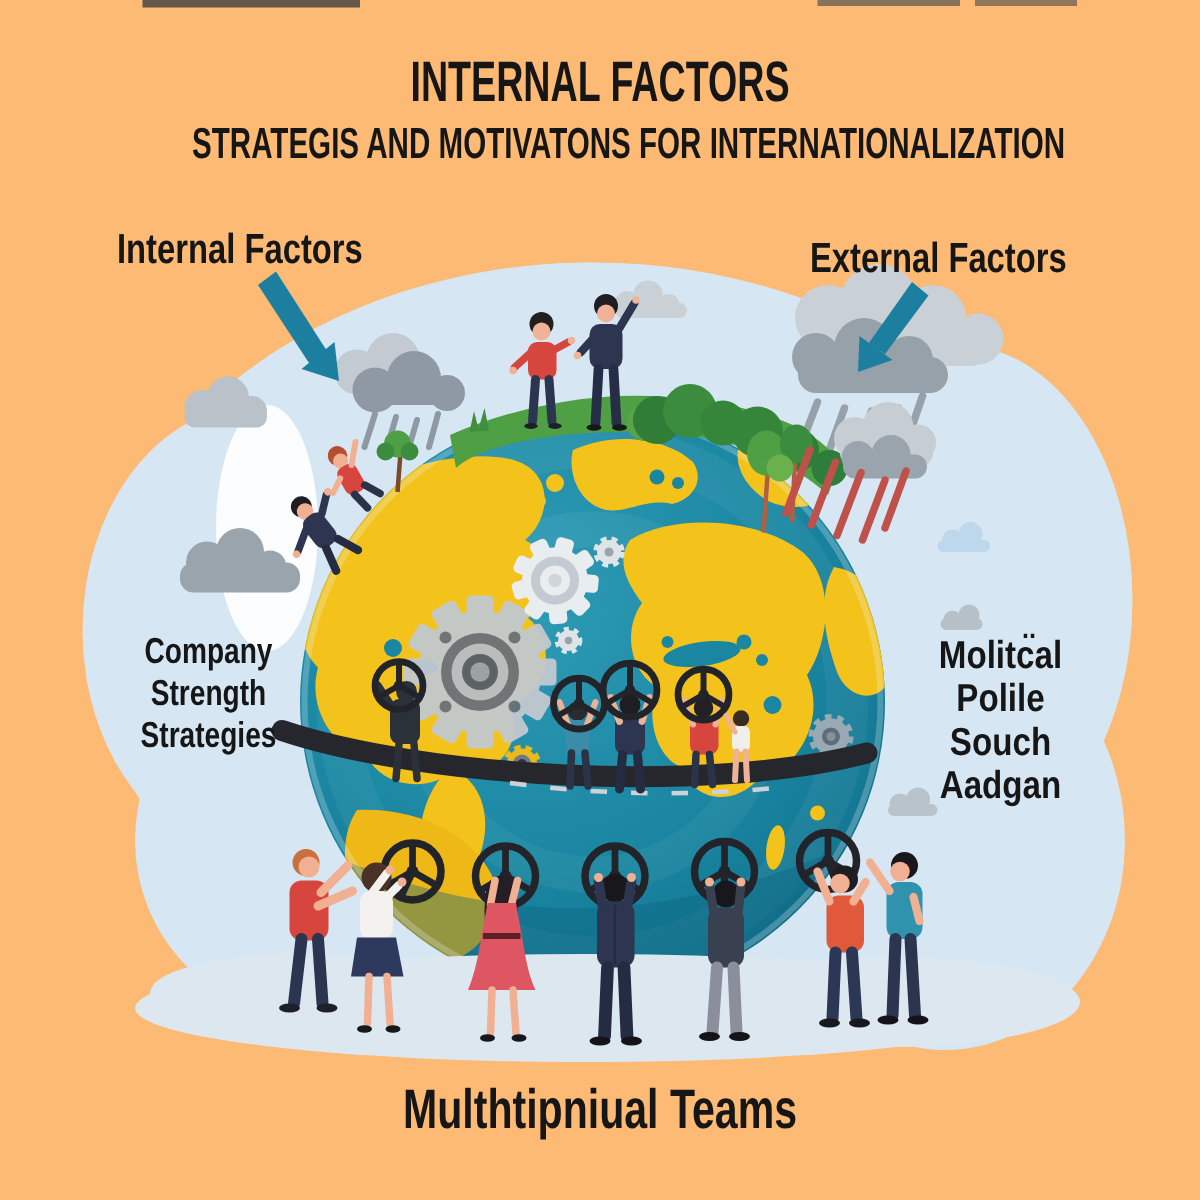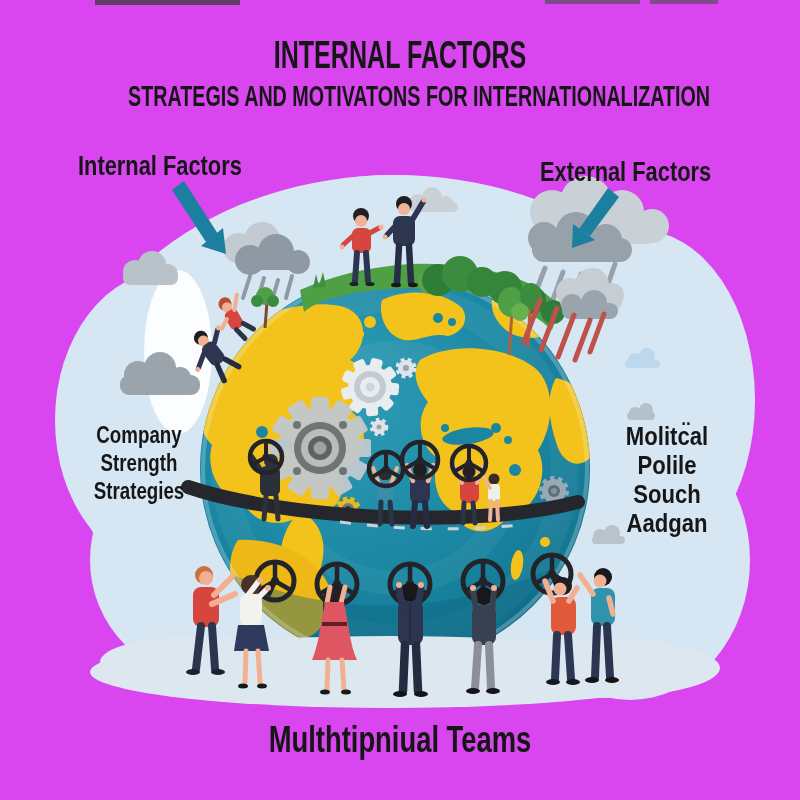--- a/index.html
+++ b/index.html
@@ -1,16 +1,16 @@
 <!DOCTYPE html>
 <html><head>
 <meta charset="utf-8">
 <style>
   html,body{margin:0;padding:0;background:#ffffff;}
-  .stage{position:relative;width:800px;height:800px;background:#d946ef;overflow:hidden;
+  .stage{position:relative;width:800px;height:800px;background:#fdba74;overflow:hidden;
          font-family:"Liberation Sans",sans-serif;color:#1c1c1e;}
   .stage svg{position:absolute;left:0;top:0;}
   .t{position:absolute;font-weight:700;color:#161617;white-space:nowrap;}
   .title1{left:0;right:0;top:34px;text-align:center;font-size:38px;letter-spacing:0px;
           transform:scaleX(.66);}
   .title2{left:0;right:0;top:80px;text-align:center;font-size:29px;transform:scaleX(.68);}
   .lbl-internal{left:78px;top:150px;font-size:28px;transform:scaleX(.78);transform-origin:left top;}
   .lbl-external{left:540px;top:156px;font-size:28px;transform:scaleX(.78);transform-origin:left top;}
   .block-left{left:58px;top:421px;width:162px;text-align:center;font-size:24px;line-height:28px;
               transform:scaleX(.78);}

